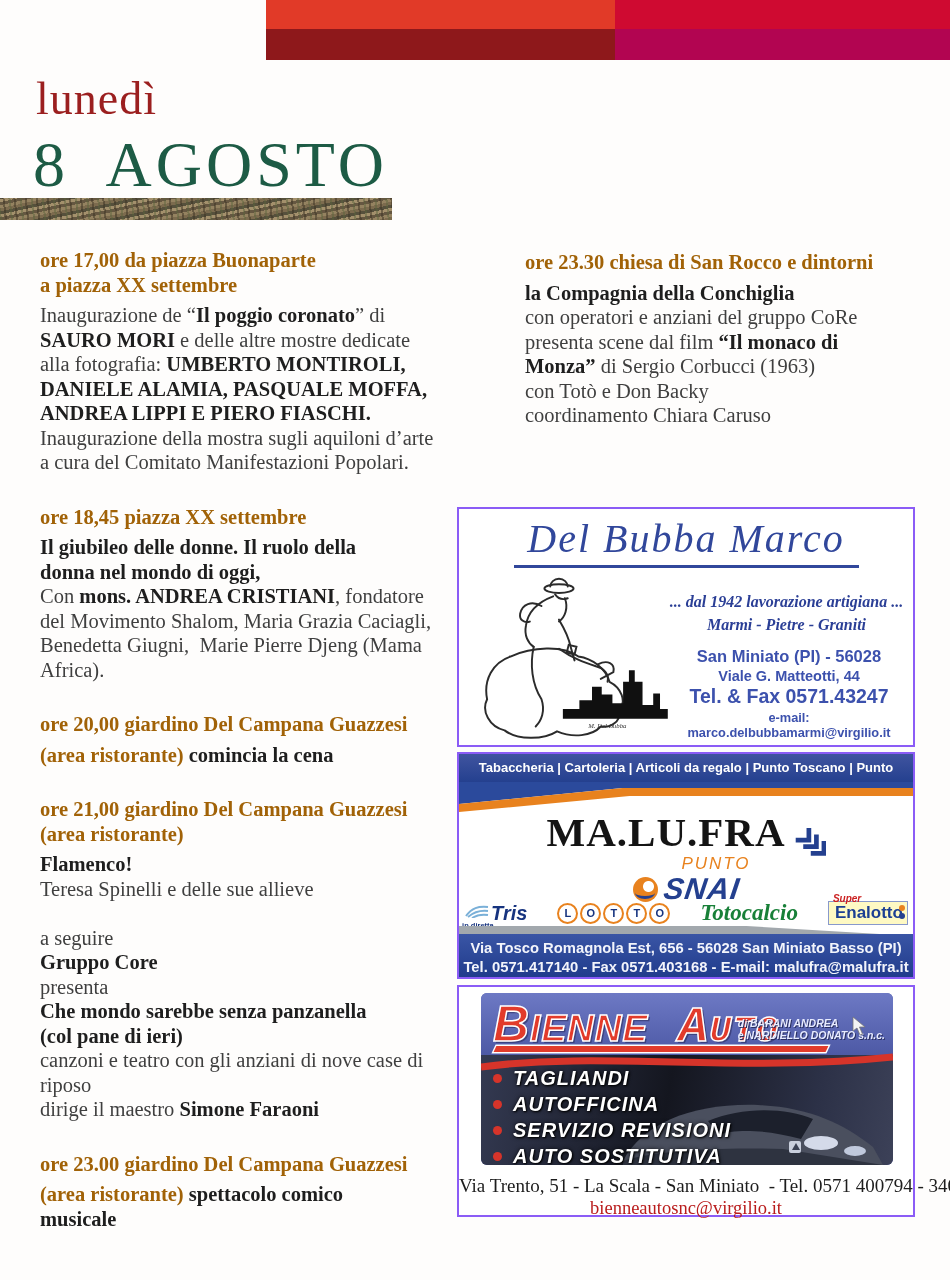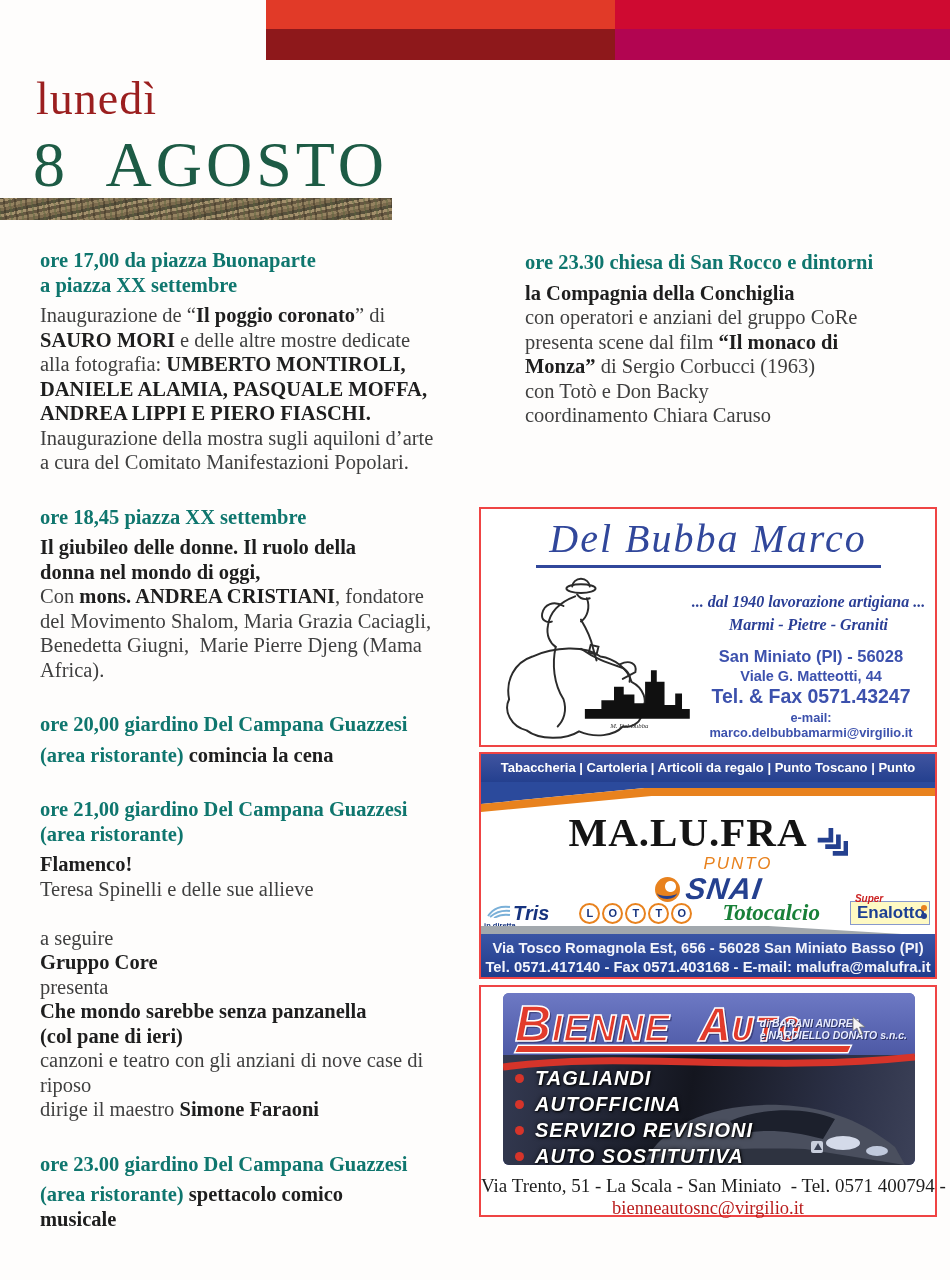--- a/index.html
+++ b/index.html
@@ -21,23 +21,23 @@
   }
   
   .col{position:absolute;}
   #left-events{left:40px;top:248px;width:445px;}
   #right-events{left:525px;top:250px;width:415px;}
   .event{margin-top:30px;}
   .event:first-child{margin-top:0;}
   .ev-line{font-size:20.5px;line-height:24.5px;color:#3f3f3f;white-space:pre;}
   .ev-line.gap{margin-top:6px;}
   .seg-b{font-weight:bold;color:#1e1e1e;}
-  .seg-r{font-weight:bold;color:#0f766e;}
-  
-  .adbox{position:absolute;left:479px;width:458px;background:#fff;border:2px solid #ef4444;box-sizing:border-box;}
+  .seg-r{font-weight:bold;color:#a16207;}
+  
+  .adbox{position:absolute;left:457px;width:458px;background:#fff;border:2px solid #8b5cf6;box-sizing:border-box;}
   #box-delbubba{top:507px;height:240px;}
   #box-malufra{top:752px;height:227px;overflow:hidden;}
   #box-bienne{top:985px;height:232px;}
   
   .db-title{margin-top:6px;text-align:center;font-size:40px;font-style:italic;color:#31479b;letter-spacing:2px;}
   .db-rule{width:345px;height:3px;background:#31479b;margin:3px auto 0;}
   .db-art{position:absolute;left:14px;top:64px;width:205px;height:170px;}
   .db-tag{position:absolute;left:205px;width:245px;text-align:center;font-style:italic;font-weight:600;
           font-size:16px;color:#2b3f96;}
   .db-tag1{top:84px;} .db-tag2{top:107px;}
@@ -192,21 +192,21 @@
         <path d="M94,26 C98,36 94,46 88,50"></path>
         <path d="M70,34 C60,28 50,32 48,42 C47,48 52,52 58,50"></path>
         <path d="M88,48 C94,58 98,66 100,76 L104,90"></path>
         <path d="M98,74 l8,2 l-2,8 l-8,-2 Z"></path>
         <path d="M62,76 C58,94 60,114 70,130 C74,142 70,152 64,158"></path>
         <path d="M88,78 C102,88 114,92 126,96 C134,98 140,104 138,112"></path>
         <path d="M128,94 c10,-5 18,-1 16,8 l-13,7"></path>
       </g>
       <text x="118" y="160" font-size="7" font-style="italic" fill="#333">M. Del Bubba</text>
     </svg>
-    <div class="db-tag db-tag1">... dal 1940 lavorazione artigiana ...</div>
+    <div class="db-tag db-tag1">... dal 1942 lavorazione artigiana ...</div>
     <div class="db-tag db-tag2">Marmi - Pietre - Graniti</div>
     <div class="db-contact">
       <div class="db-a1">San Miniato (PI) - 56028</div>
       <div class="db-a2">Viale G. Matteotti, 44</div>
       <div class="db-a3">Tel. &amp; Fax 0571.43247</div>
       <div class="db-a4">e-mail: marco.delbubbamarmi@virgilio.it</div>
       <div class="db-vat">Partita I.V.A. - 02048220509</div>
     </div>
   </div>
 

